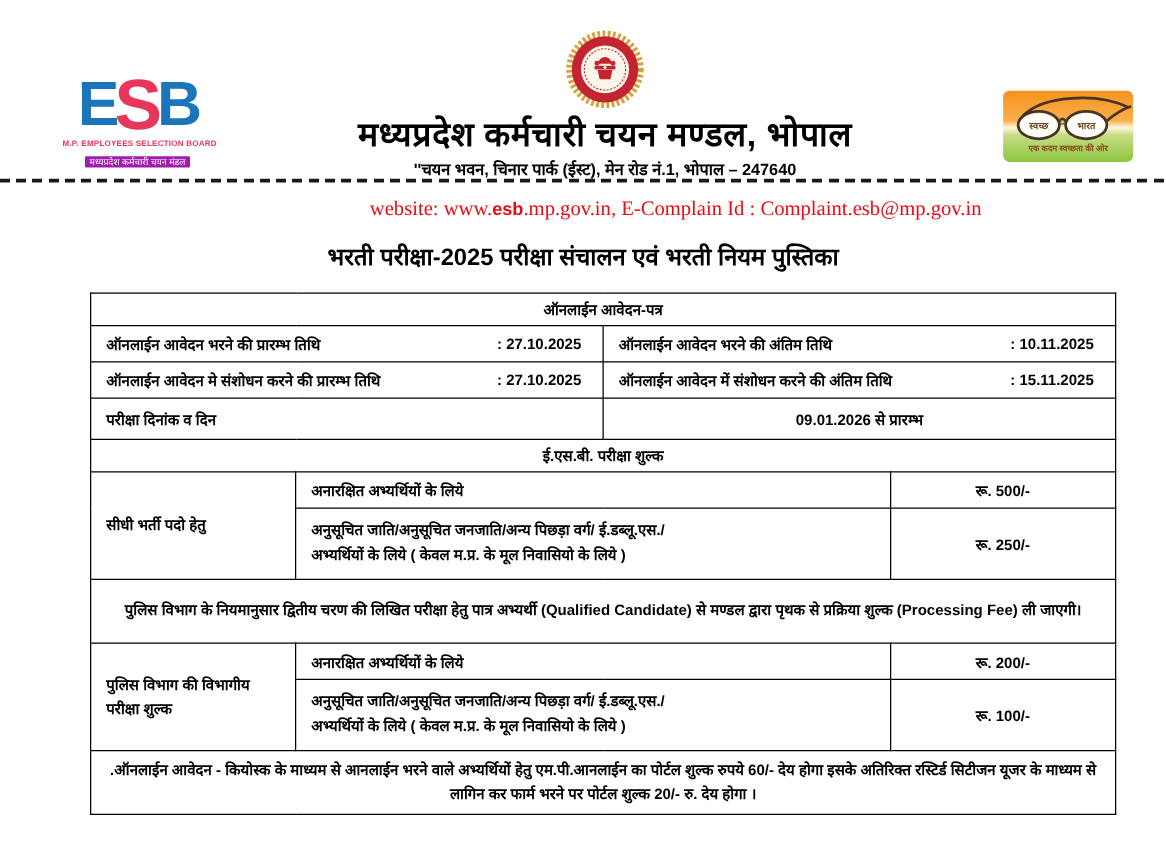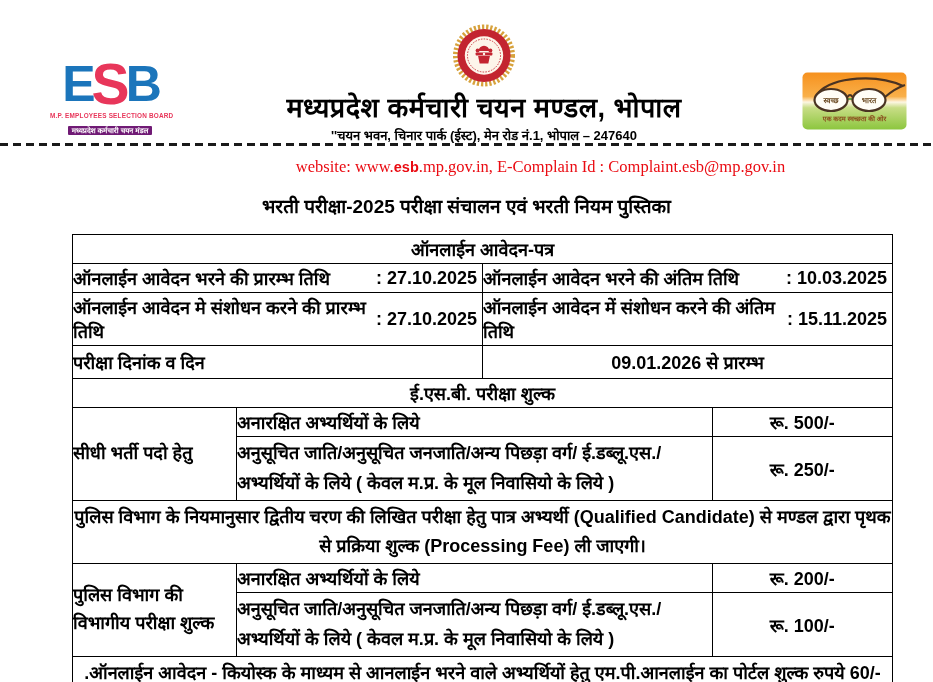--- a/index.html
+++ b/index.html
@@ -7,39 +7,39 @@
     width:933px;height:682px;background:#ffffff;position:relative;overflow:hidden;
     font-family:"Liberation Sans",sans-serif;color:#000;
   }
   
   .header{position:relative;height:146px;}
   .esb-logo{position:absolute;left:50px;top:58px;width:120px;text-align:center;line-height:1;}
   .esb-letters{font-weight:900;font-size:50px;letter-spacing:-4px;line-height:0.92;}
   .esb-letters .l-blue{color:#1b75bb;}
   .esb-letters .l-red{color:#e8365a;font-size:57px;vertical-align:-3px;}
   .esb-sub-en{color:#e8365a;font-size:6.4px;font-weight:700;letter-spacing:.2px;margin-top:3px;white-space:nowrap;}
-  .esb-sub-hi{display:inline-block;background:#701a75;color:#fff;font-size:7.2px;font-weight:700;
+  .esb-sub-hi{display:inline-block;background:#a21caf;color:#fff;font-size:7.2px;font-weight:400;
     padding:1px 4px;margin-top:1px;border-radius:1px;white-space:nowrap;}
   .center-head{position:absolute;left:170px;width:628px;top:0;text-align:center;margin-top:16px;}
   .emblem{display:block;margin:8px auto 0;}
   .org-name{font-size:27px;font-weight:700;letter-spacing:.5px;margin-top:1px;white-space:nowrap;}
   .org-dept{font-size:13px;font-weight:700;margin-top:2px;}
   .org-address{font-size:13px;font-weight:700;margin-top:1px;}
   .swachh-logo{position:absolute;right:26px;top:72px;}
   .dashed-line{position:absolute;bottom:0;left:0;right:0;height:3px;
     background:repeating-linear-gradient(90deg,#1a1a1a 0 8px,transparent 8px 13px);}
   
   .website{margin-top:11px;text-align:center;transform:translateX(74px);
     font-family:"Liberation Serif",serif;font-size:16.5px;color:#ea0b12;white-space:nowrap;}
   .website .bold-esb{font-family:"Liberation Sans",sans-serif;font-weight:700;font-size:14.5px;}
   
   .main-title{margin-top:13px;text-align:center;font-weight:700;font-size:19px;line-height:33px;}
   
   table.doc-table{border-collapse:collapse;margin:11px 0 0 72px;width:821px;table-layout:fixed;}
-  .doc-table td{border:1.6px solid #000;padding:2px 0;font-size:18px;font-weight:700;vertical-align:middle;}
+  .doc-table td{border:1.6px solid #000;padding:2px 12px;font-size:12px;font-weight:700;vertical-align:middle;}
   .sec-hdr{text-align:center;height:21px;font-size:14px;}
   .date-td{height:24px;}
   .date-flex{display:flex;justify-content:space-between;align-items:center;}
   .dval{white-space:nowrap;padding-right:5px;}
   .exam-row td{height:28px;}
   .exam-value{text-align:center;font-size:17.5px;}
   .group-cell{font-size:14.5px;line-height:1.55;}
   .mid-cell{text-align:left;}
   .mid-cell .wrap2{line-height:1.65;}
   .fee-cell{text-align:center;white-space:nowrap;}
@@ -125,21 +125,21 @@
   <tr>
     <td colspan="2" class="date-td">
       <div class="date-flex">
         <span>ऑनलाईन आवेदन भरने की प्रारम्भ तिथि</span>
         <span class="dval">: 27.10.2025</span>
       </div>
     </td>
     <td colspan="2" class="date-td">
       <div class="date-flex">
         <span>ऑनलाईन आवेदन भरने की अंतिम तिथि</span>
-        <span class="dval">: 10.03.2025</span>
+        <span class="dval">: 10.11.2025</span>
       </div>
     </td>
   </tr>
 
   <tr>
     <td colspan="2" class="date-td">
       <div class="date-flex">
         <span>ऑनलाईन आवेदन मे संशोधन करने की प्रारम्भ तिथि</span>
         <span class="dval">: 27.10.2025</span>
       </div>

